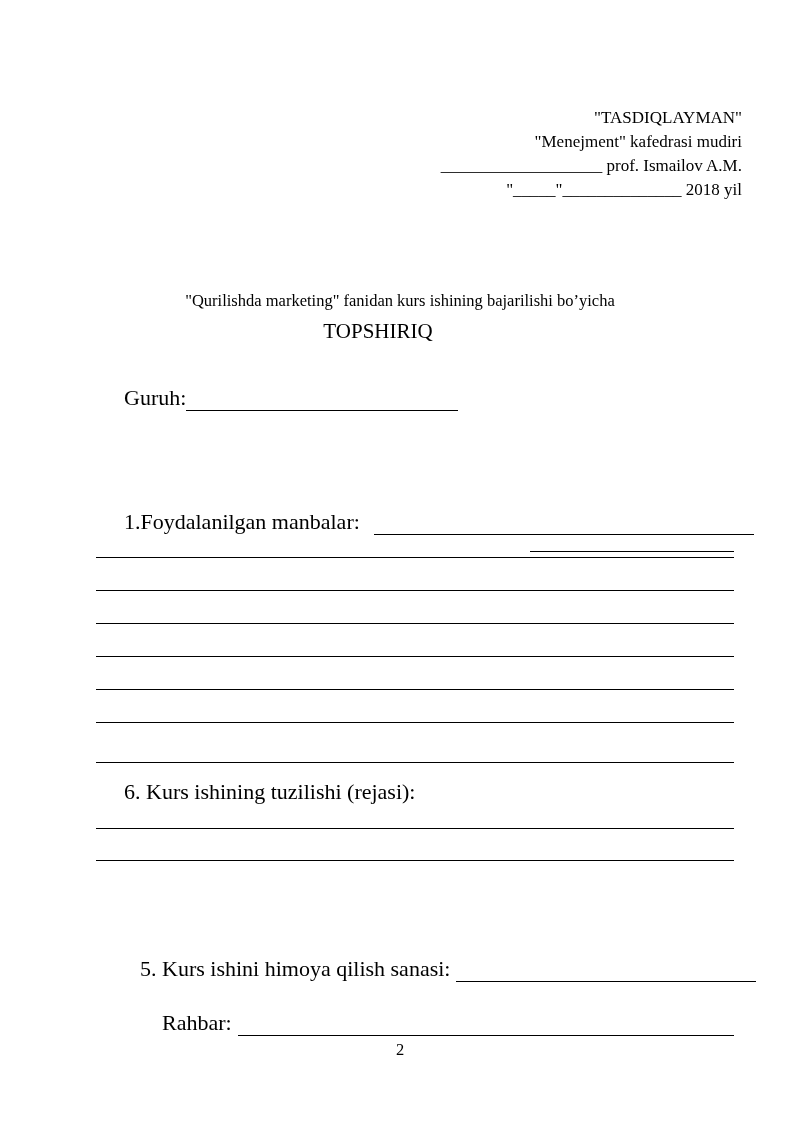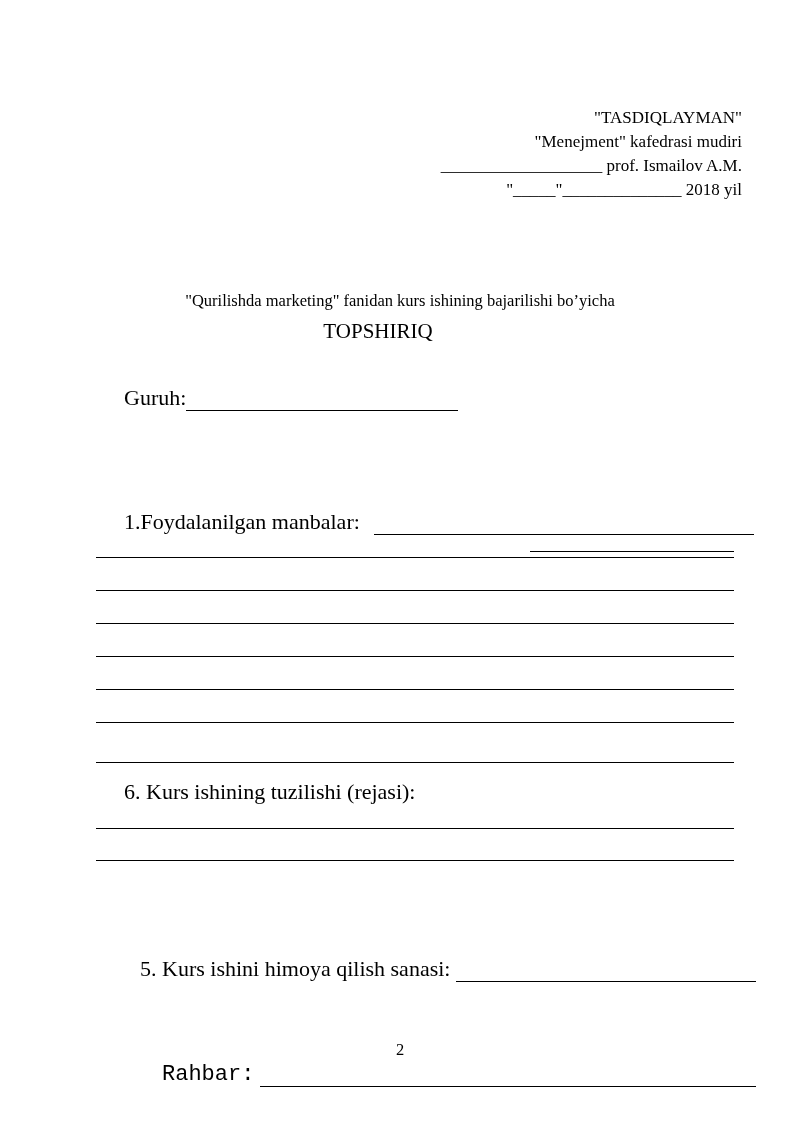--- a/index.html
+++ b/index.html
@@ -121,19 +121,19 @@
     <span>6. Kurs ishining tuzilishi (rejasi):</span>
   </div>
   <div class="hr" style="left:96px; top:828px; width:638px;"></div>
   <div class="hr" style="left:96px; top:860px; width:638px;"></div>
 
 
   <div class="field" style="left:124px; top:956px;margin-left:16px;">
     <span>5. Kurs ishini himoya qilish sanasi:</span><span class="rule" style="width:300px; margin-left:6px;"></span>
   </div>
 
-  <div class="field" style="left:162px; top:1062px;font-family:Liberation Mono, monospace;">
+  <div class="field" style="left:162px; top:1010px;">
     <span>Rahbar:</span><span class="rule" style="width:496px; margin-left:6px;"></span>
   </div>
 
   <div class="page-number">2</div>
 
 </div>
 
 </body></html>

